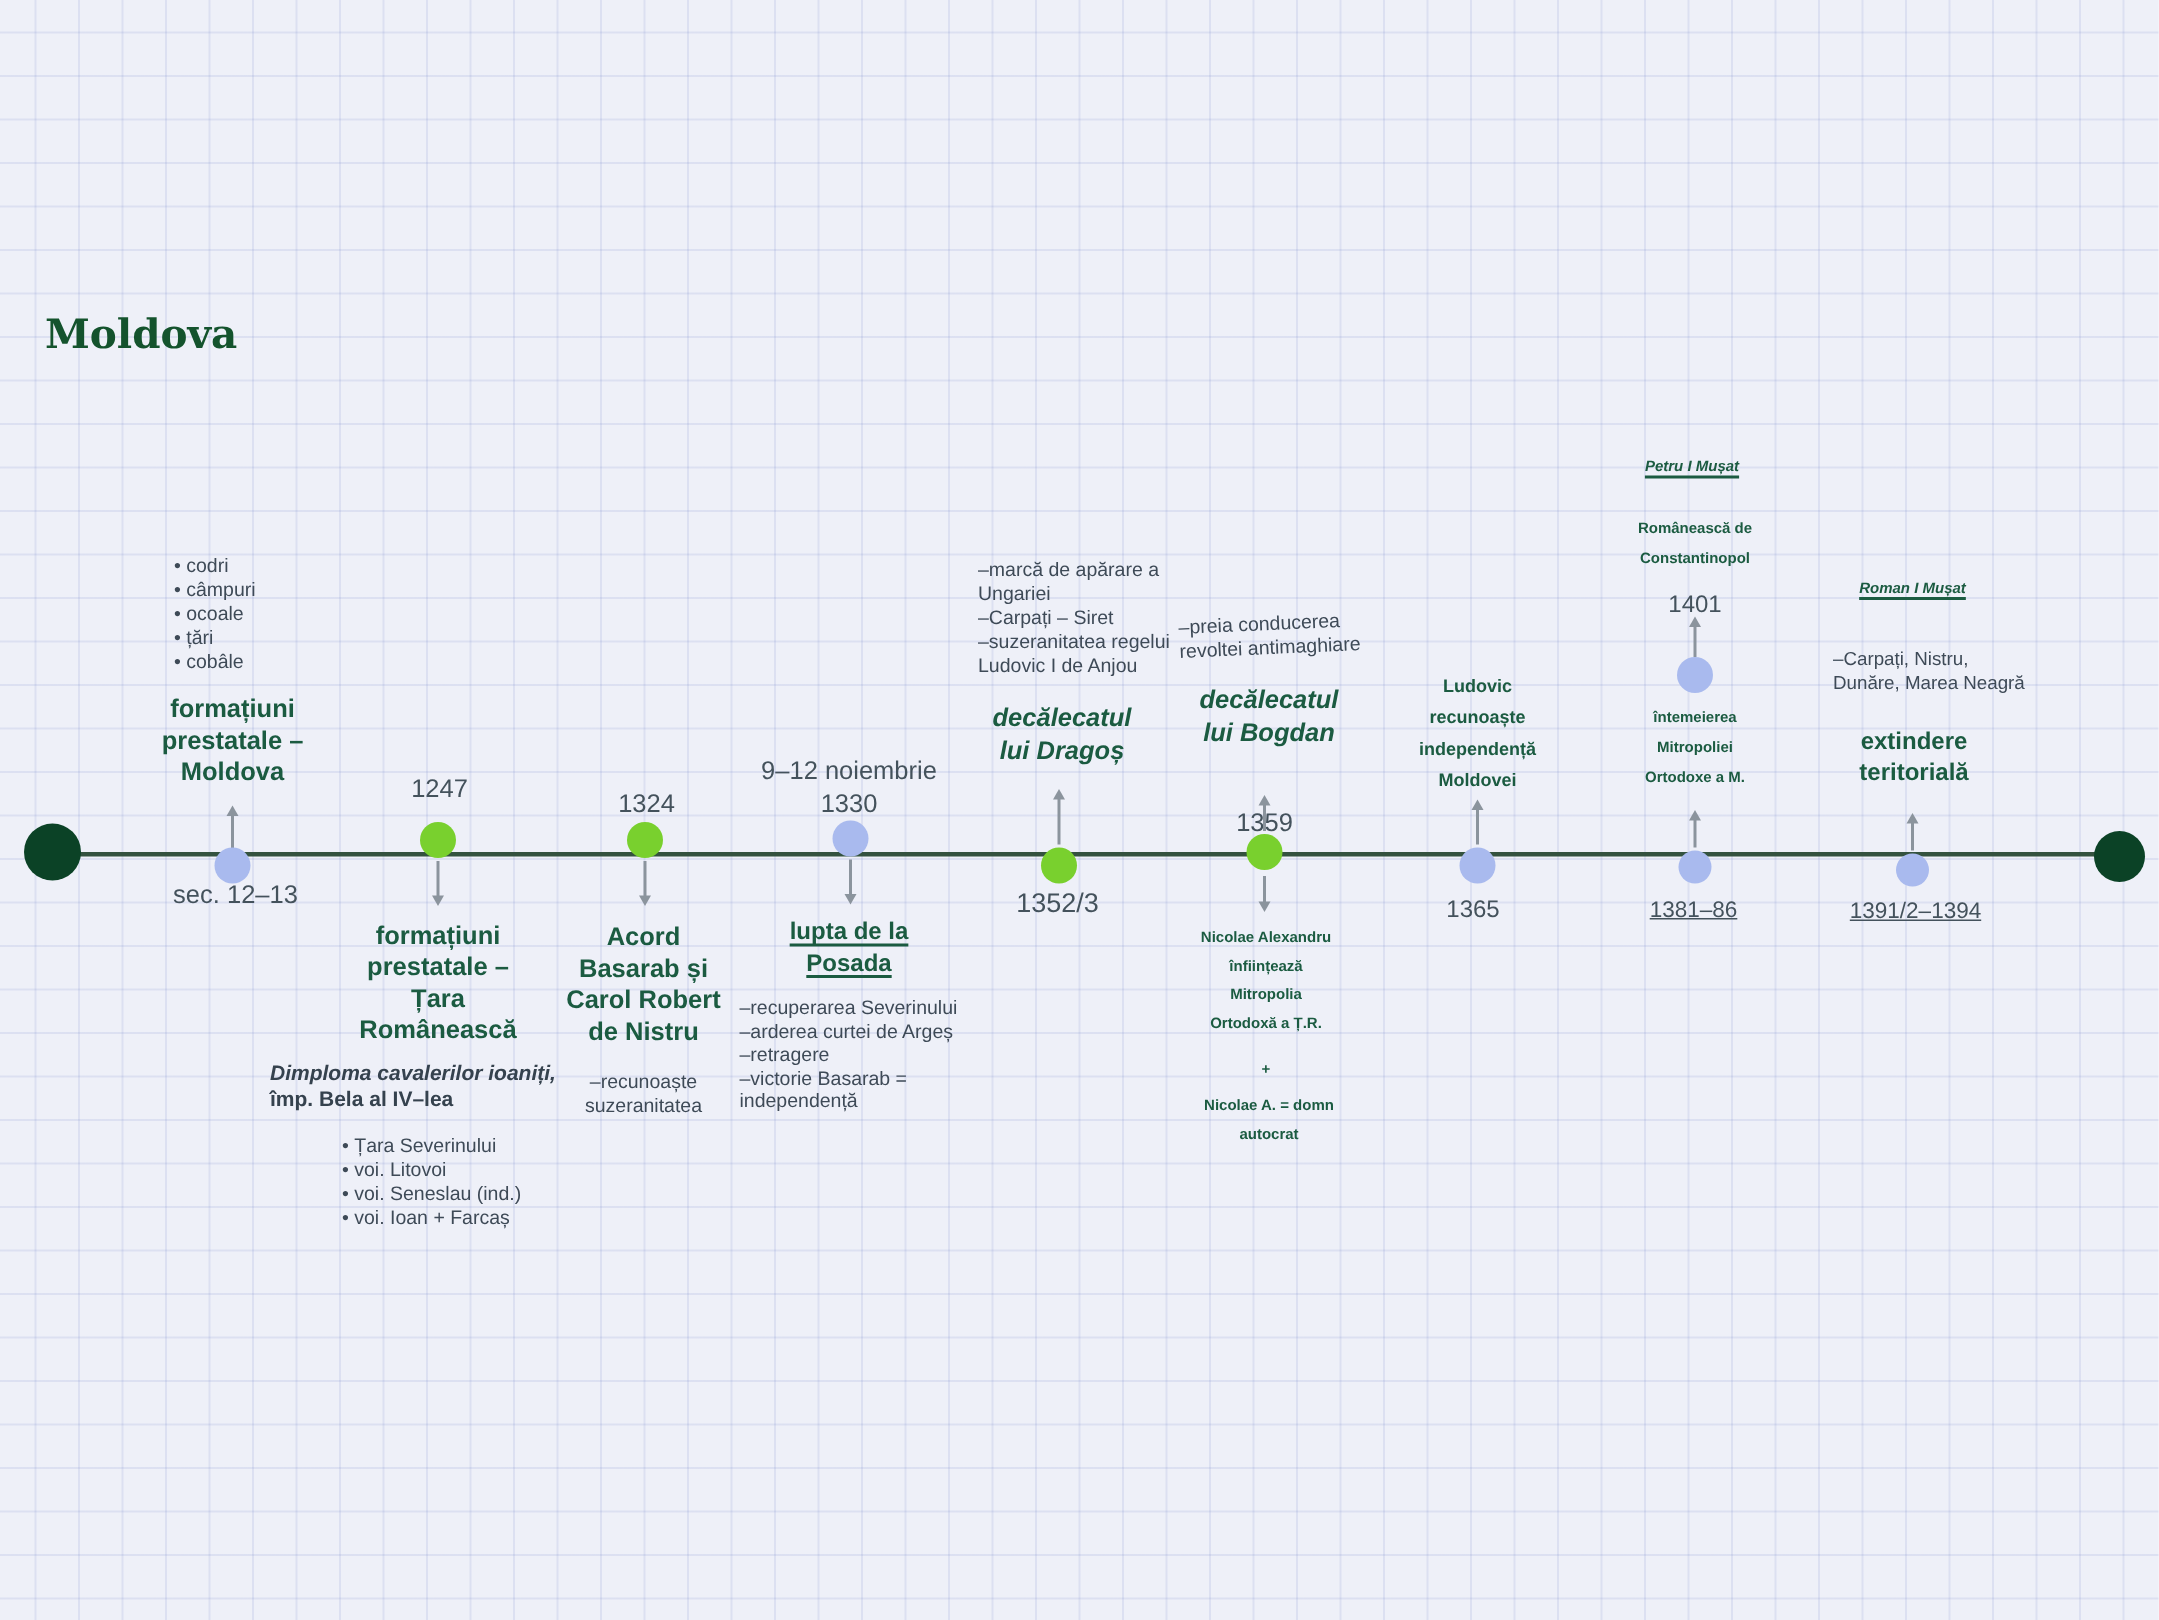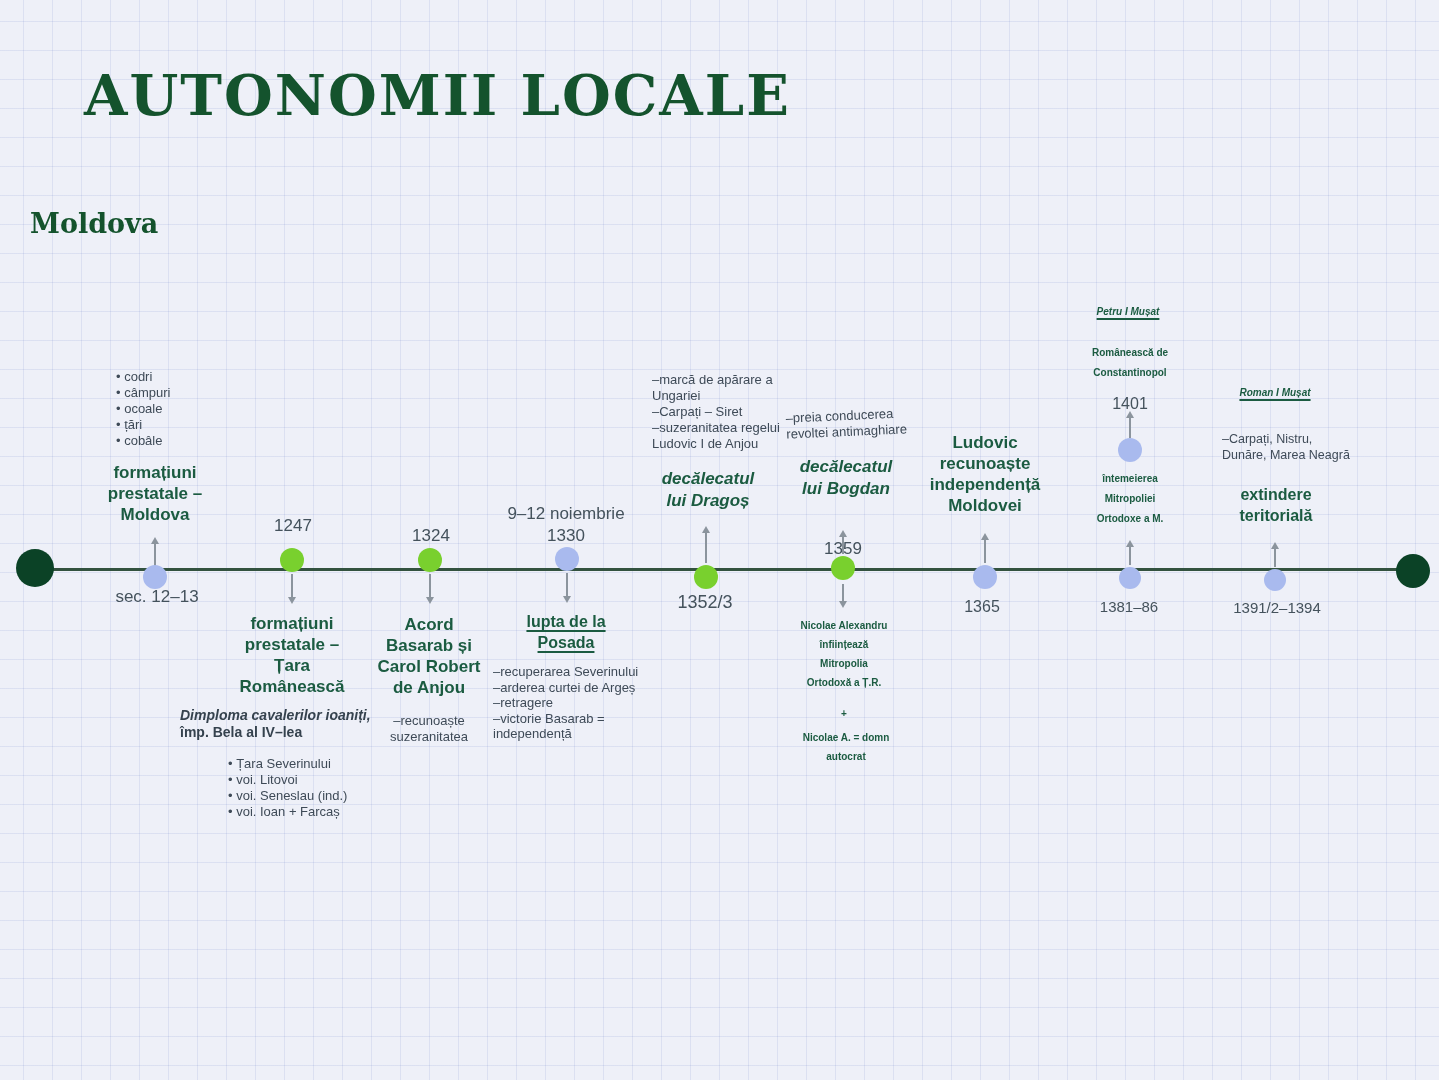--- a/index.html
+++ b/index.html
@@ -33,31 +33,30 @@
   .arrow::after{content:"";position:absolute;left:50%;transform:translateX(-50%);
     width:0;height:0;border-left:4px solid transparent;border-right:4px solid transparent;}
   .arrow.up::after{top:-6px;border-bottom:7px solid #8b949d;}
   .arrow.down::after{bottom:-6px;border-top:7px solid #8b949d;}
   
   .lbl{font-weight:700;color:#1b5b41;font-size:17px;line-height:21px;}
   .lbl-sm{font-weight:700;color:#1b5b41;font-size:10px;line-height:19px;}
   .ital{font-style:italic;}
   .und{text-decoration:underline;text-underline-offset:3px;text-decoration-thickness:2px;}
   .date{color:#44525c;font-size:17px;line-height:22px;}
-  .date-sm{color:#44525c;font-size:15px;}
+  .date-sm{color:#44525c;font-size:15px;text-decoration:underline;}
   .note{color:#3e4a57;font-size:13px;line-height:16px;}
   .note-c{text-align:center;}
   .tilt{transform:rotate(-2.5deg);}
 </style>
 </head>
 <body>
 
 <div id="canvas">
 
-  <div class="abs serif title" style="left:84px;top:62px;">AUTONOMII LOCALE</div>
   <div class="abs serif region" style="left:30px;top:208px;">Moldova</div>
 
   <div class="abs tl-line" style="left:35px;top:568px;width:1378px;"></div>
   <div class="dot end" style="left:16px;top:549px;width:38px;height:38px;"></div>
   <div class="dot end" style="left:1396px;top:554px;width:34px;height:34px;"></div>
 
   <div>
     <div class="abs note pre" style="left:116px;top:369px;">• codri
 • câmpuri
 • ocoale
@@ -89,21 +88,21 @@
 • voi. Ioan + Farcaș</div>
   </div>
 
   <div>
     <div class="abs date c" style="left:431px;top:525px;">1324</div>
     <div class="dot green" style="left:418px;top:548px;width:24px;height:24px;"></div>
     <div class="arrow down" style="left:429px;top:574px;height:24px;"></div>
     <div class="abs lbl pre c" style="left:429px;top:614px;">Acord
 Basarab și
 Carol Robert
-de Anjou</div>
+de Nistru</div>
     <div class="abs note pre c note-c" style="left:429px;top:713px;">–recunoaște
 suzeranitatea</div>
   </div>
 
   <div>
     <div class="abs date pre c" style="left:566px;top:503px;">9–12 noiembrie
 1330</div>
     <div class="dot blue" style="left:555px;top:547px;width:24px;height:24px;"></div>
     <div class="arrow down" style="left:566px;top:573px;height:24px;"></div>
     <div class="abs lbl pre c und" style="left:566px;top:611px;font-size:16px;line-height:21px;">lupta de la
@@ -140,21 +139,21 @@
     <div class="abs lbl-sm pre c" style="left:844px;top:616px;">Nicolae Alexandru
 înființează
 Mitropolia
 Ortodoxă a Ț.R.</div>
     <div class="abs lbl-sm c" style="left:844px;top:704px;">+</div>
     <div class="abs lbl-sm pre c" style="left:846px;top:728px;">Nicolae A. = domn
 autocrat</div>
   </div>
 
   <div>
-    <div class="abs lbl pre c" style="left:985px;top:432px;font-size:17px;">Ludovic
+    <div class="abs lbl pre c" style="left:985px;top:447px;font-size:12px;">Ludovic
 recunoaște
 independență
 Moldovei</div>
     <div class="arrow up" style="left:984px;top:539px;height:24px;"></div>
     <div class="dot blue" style="left:973px;top:565px;width:24px;height:24px;"></div>
     <div class="abs date c" style="left:982px;top:596px;font-size:16px;">1365</div>
   </div>
 
   <div>
     <div class="abs lbl-sm c ital und" style="left:1128px;top:302px;">Petru I Mușat</div>

